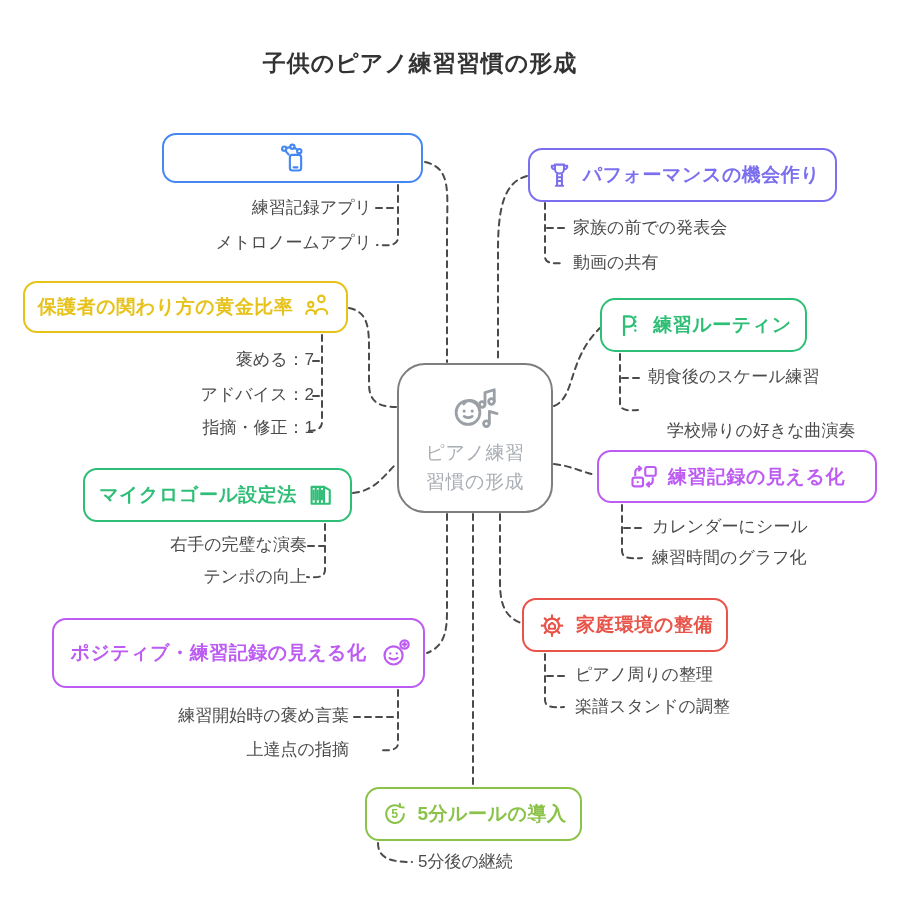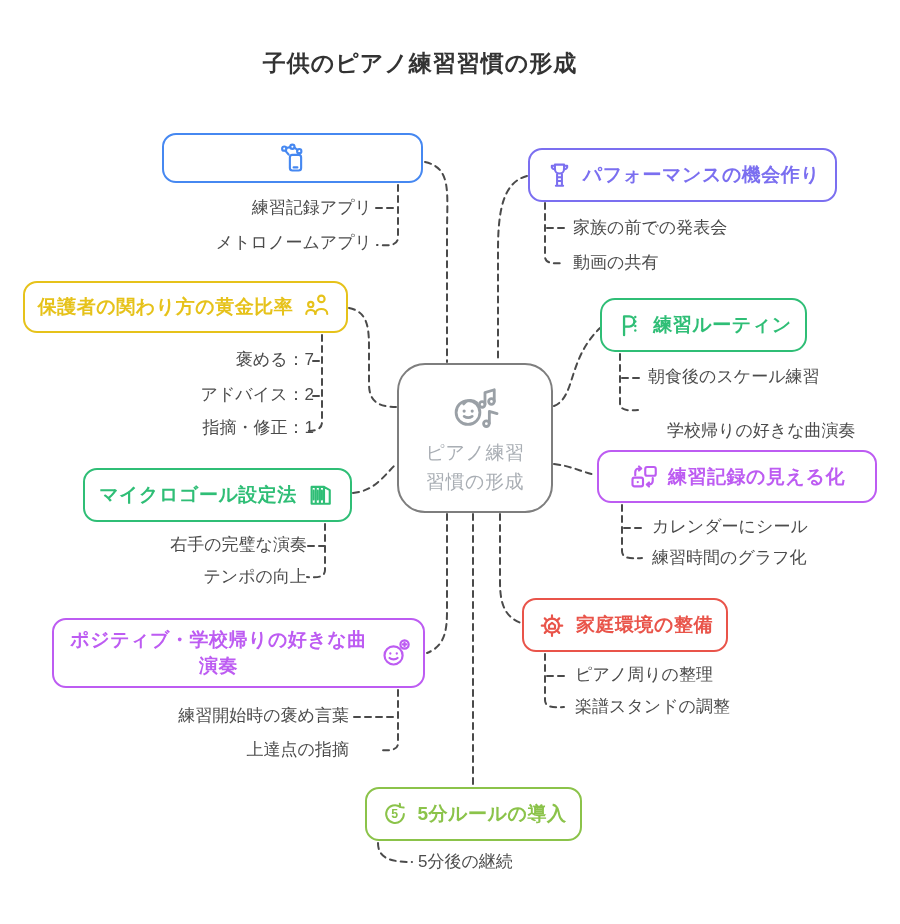--- a/index.html
+++ b/index.html
@@ -171,21 +171,21 @@
         <path d="M19 12.8 v2.4 a2.8 2.8 0 0 1 -2.8 2.8 h-1.7 M16 16.4 L14.2 18 16 19.6"></path>
         <circle cx="7" cy="16" r="0.9" fill="currentColor" stroke="none"></circle>
       </svg>
     </span>
     <span class="lbl">練習記録の見える化</span>
   </div>
   <div class="child ch-v0">カレンダーにシール</div>
   <div class="child ch-v1">練習時間のグラフ化</div>
 
   <div class="node" id="n-positive" style="--c: #bd5cf2;">
-    <span class="lbl wrap" style="flex:1;">ポジティブ・学校帰りの好きな曲演奏</span>
+    <span class="lbl wrap" style="flex:1;">ポジティブ・練習記録の見える化</span>
     <span>
       <svg viewBox="0 0 24 24" width="31" height="31" fill="none" stroke="currentColor" stroke-width="1.7" stroke-linecap="round" stroke-linejoin="round">
         <circle cx="10.5" cy="13.5" r="7"></circle>
         <circle cx="8" cy="12" r="0.9" fill="currentColor" stroke="none"></circle>
         <circle cx="13" cy="12" r="0.9" fill="currentColor" stroke="none"></circle>
         <path d="M7.4 15.5 a4 3 0 0 0 6.2 0"></path>
         <circle cx="19" cy="5" r="3.2"></circle>
         <path d="M19 3.6 v2.8 M17.6 5 h2.8"></path>
       </svg>
     </span>

